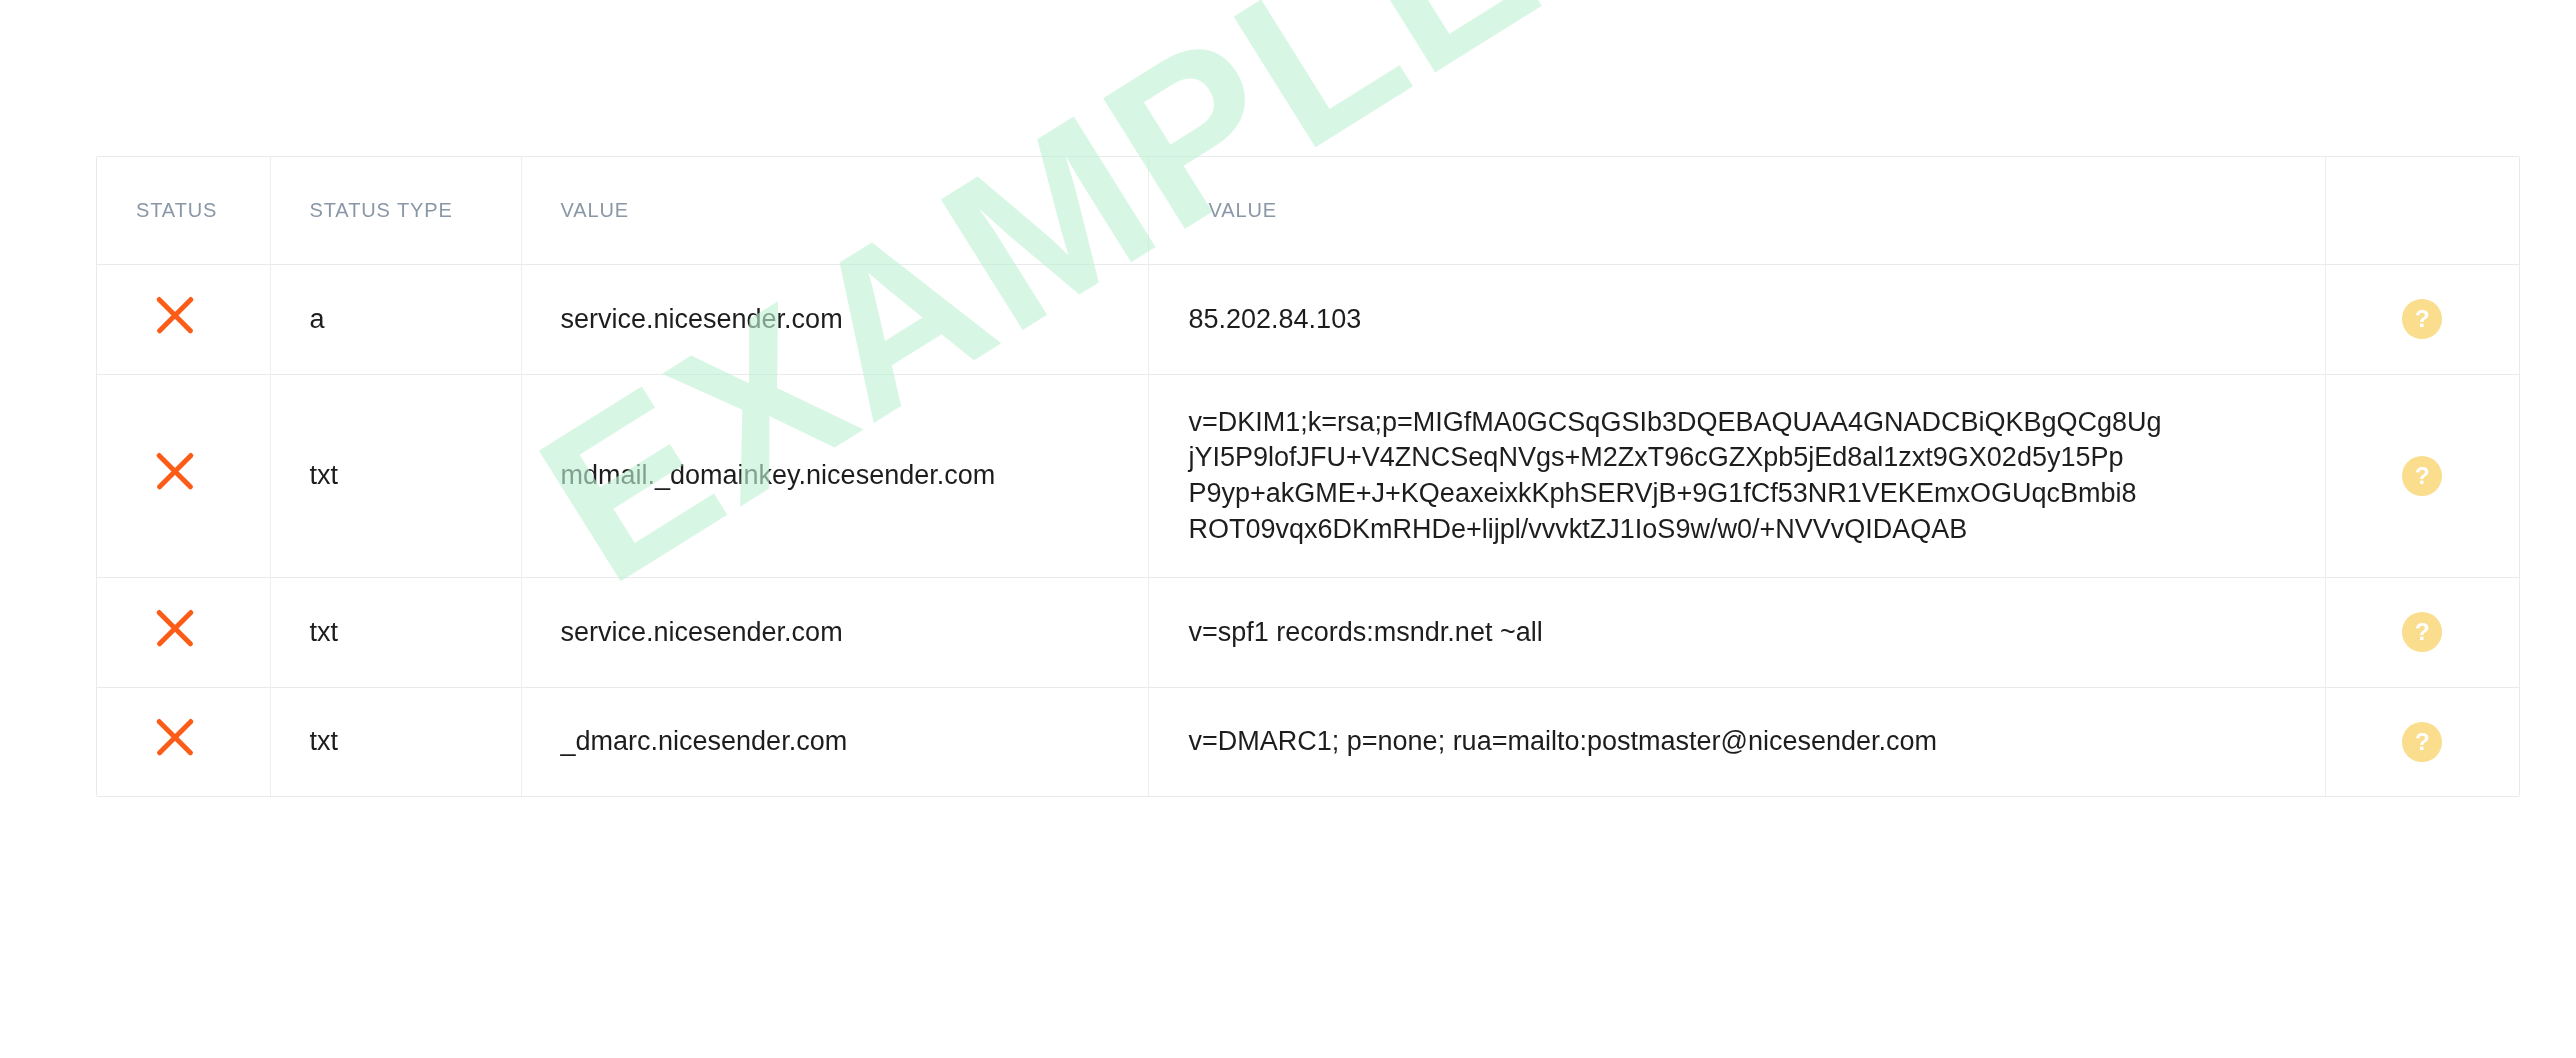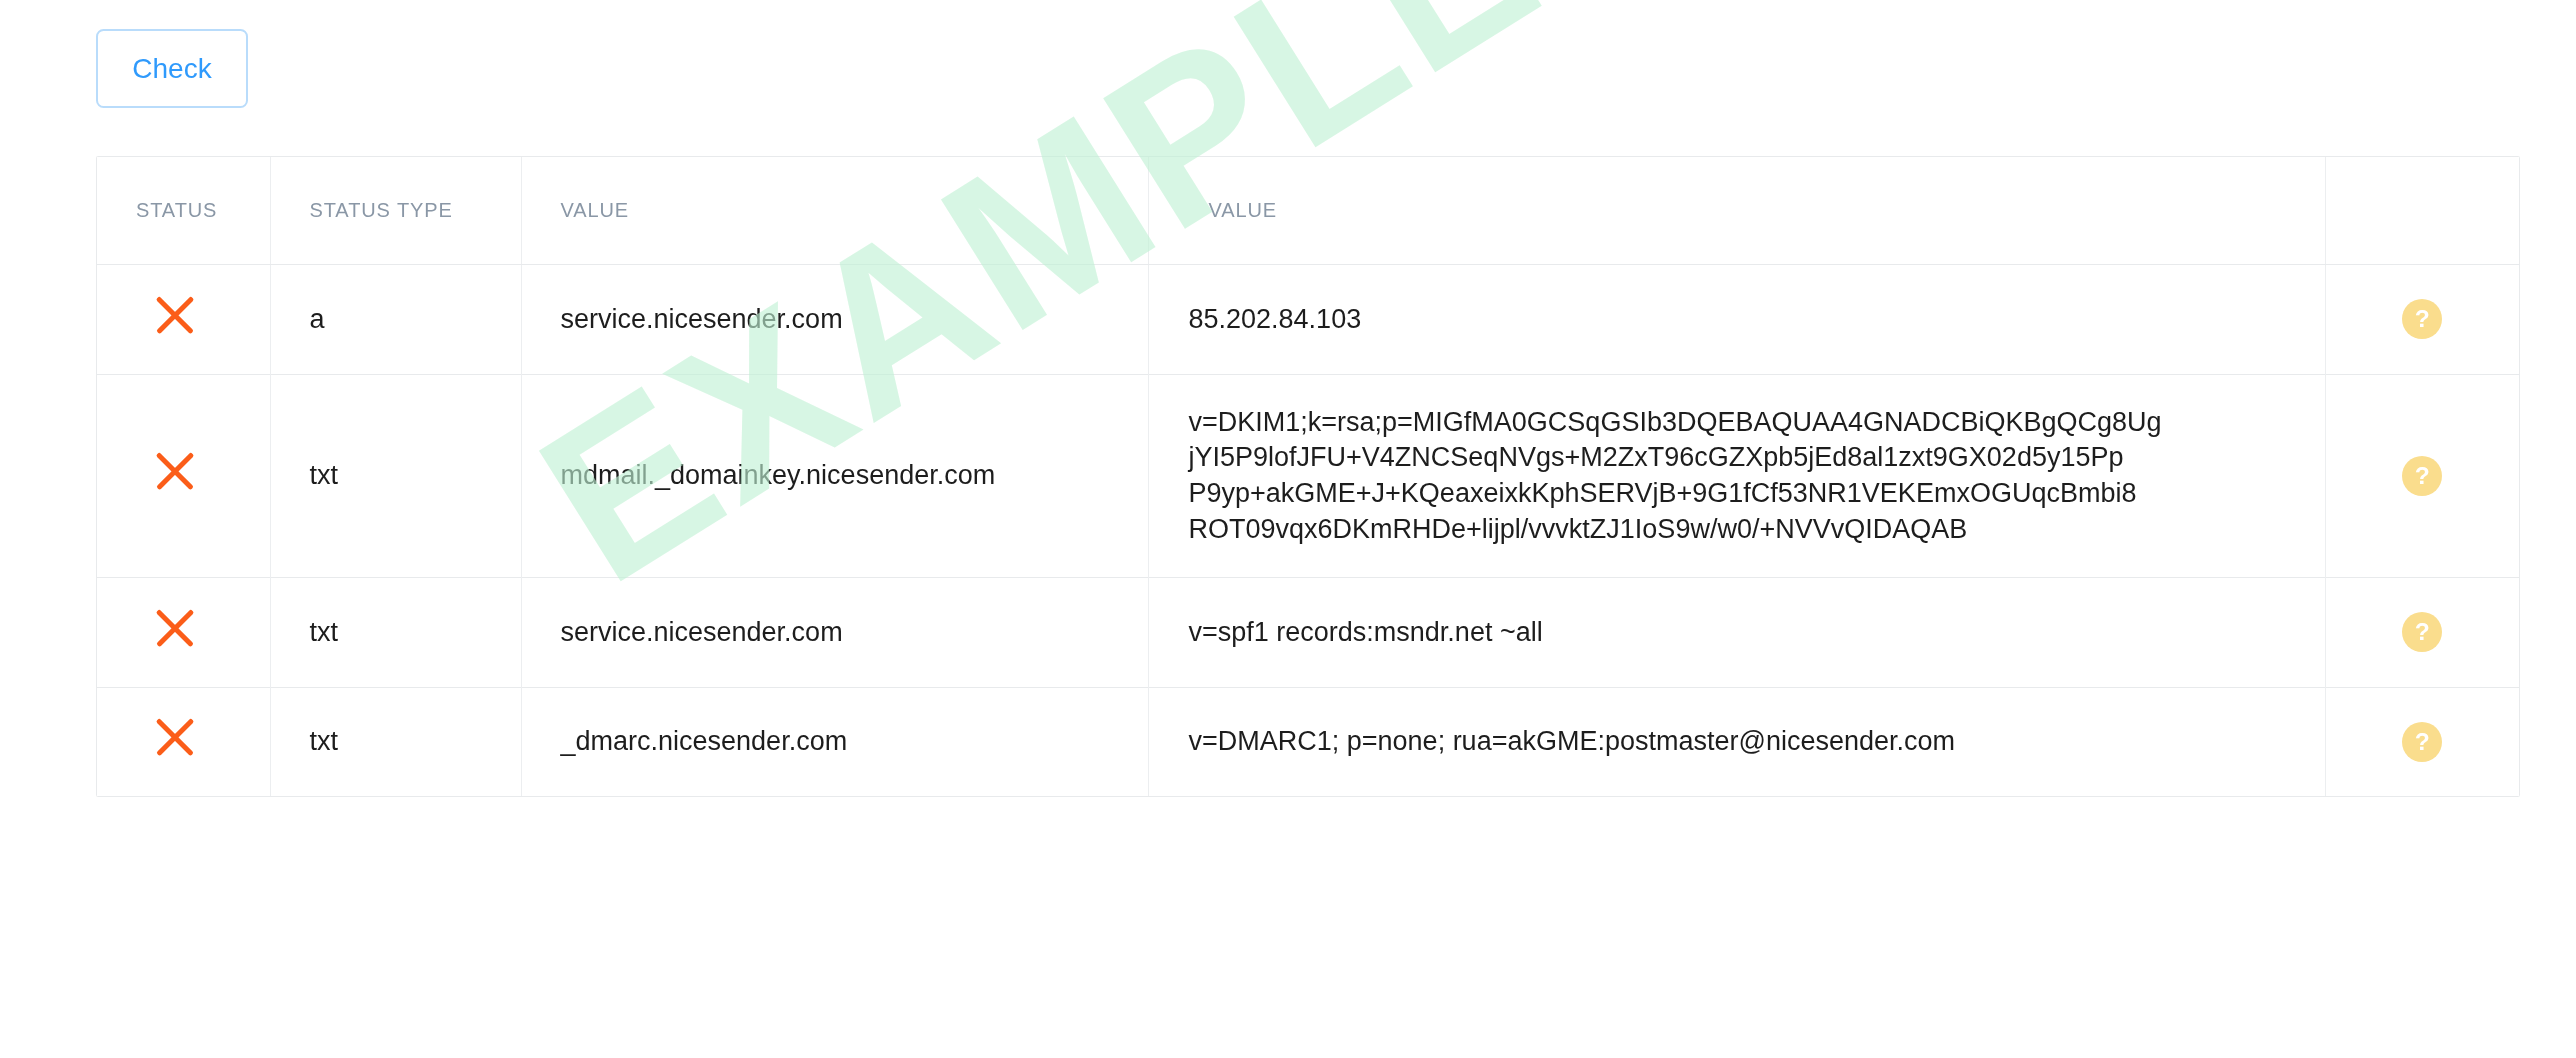--- a/index.html
+++ b/index.html
@@ -180,21 +180,20 @@
     white-space: nowrap;
     mix-blend-mode: multiply;
   }
 </style>
 </head>
 <body>
 
 <div class="page">
 
   <div class="header">
-    <button class="check-button">Check</button>
   </div>
 
   <div class="table-wrap">
     <table class="dns-table">
       <colgroup>
         <col class="c-status">
         <col class="c-type">
         <col class="c-host">
         <col class="c-value">
         <col class="c-help">
@@ -262,21 +261,21 @@
         </tr>
 
         <tr>
           <td class="cell-status">
             <span class="x-icon"></span>
           </td>
           <td>txt</td>
           <td>_dmarc.nicesender.com</td>
           <td class="cell-value">
             <span class="dkim-lines">
-              <span>v=DMARC1; p=none; rua=akGME:postmaster@nicesender.com</span>
+              <span>v=DMARC1; p=none; rua=mailto:postmaster@nicesender.com</span>
             </span>
           </td>
           <td class="cell-help td-help">
             <span class="help-badge">?</span>
           </td>
         </tr>
 
       </tbody>
     </table>
   </div>

